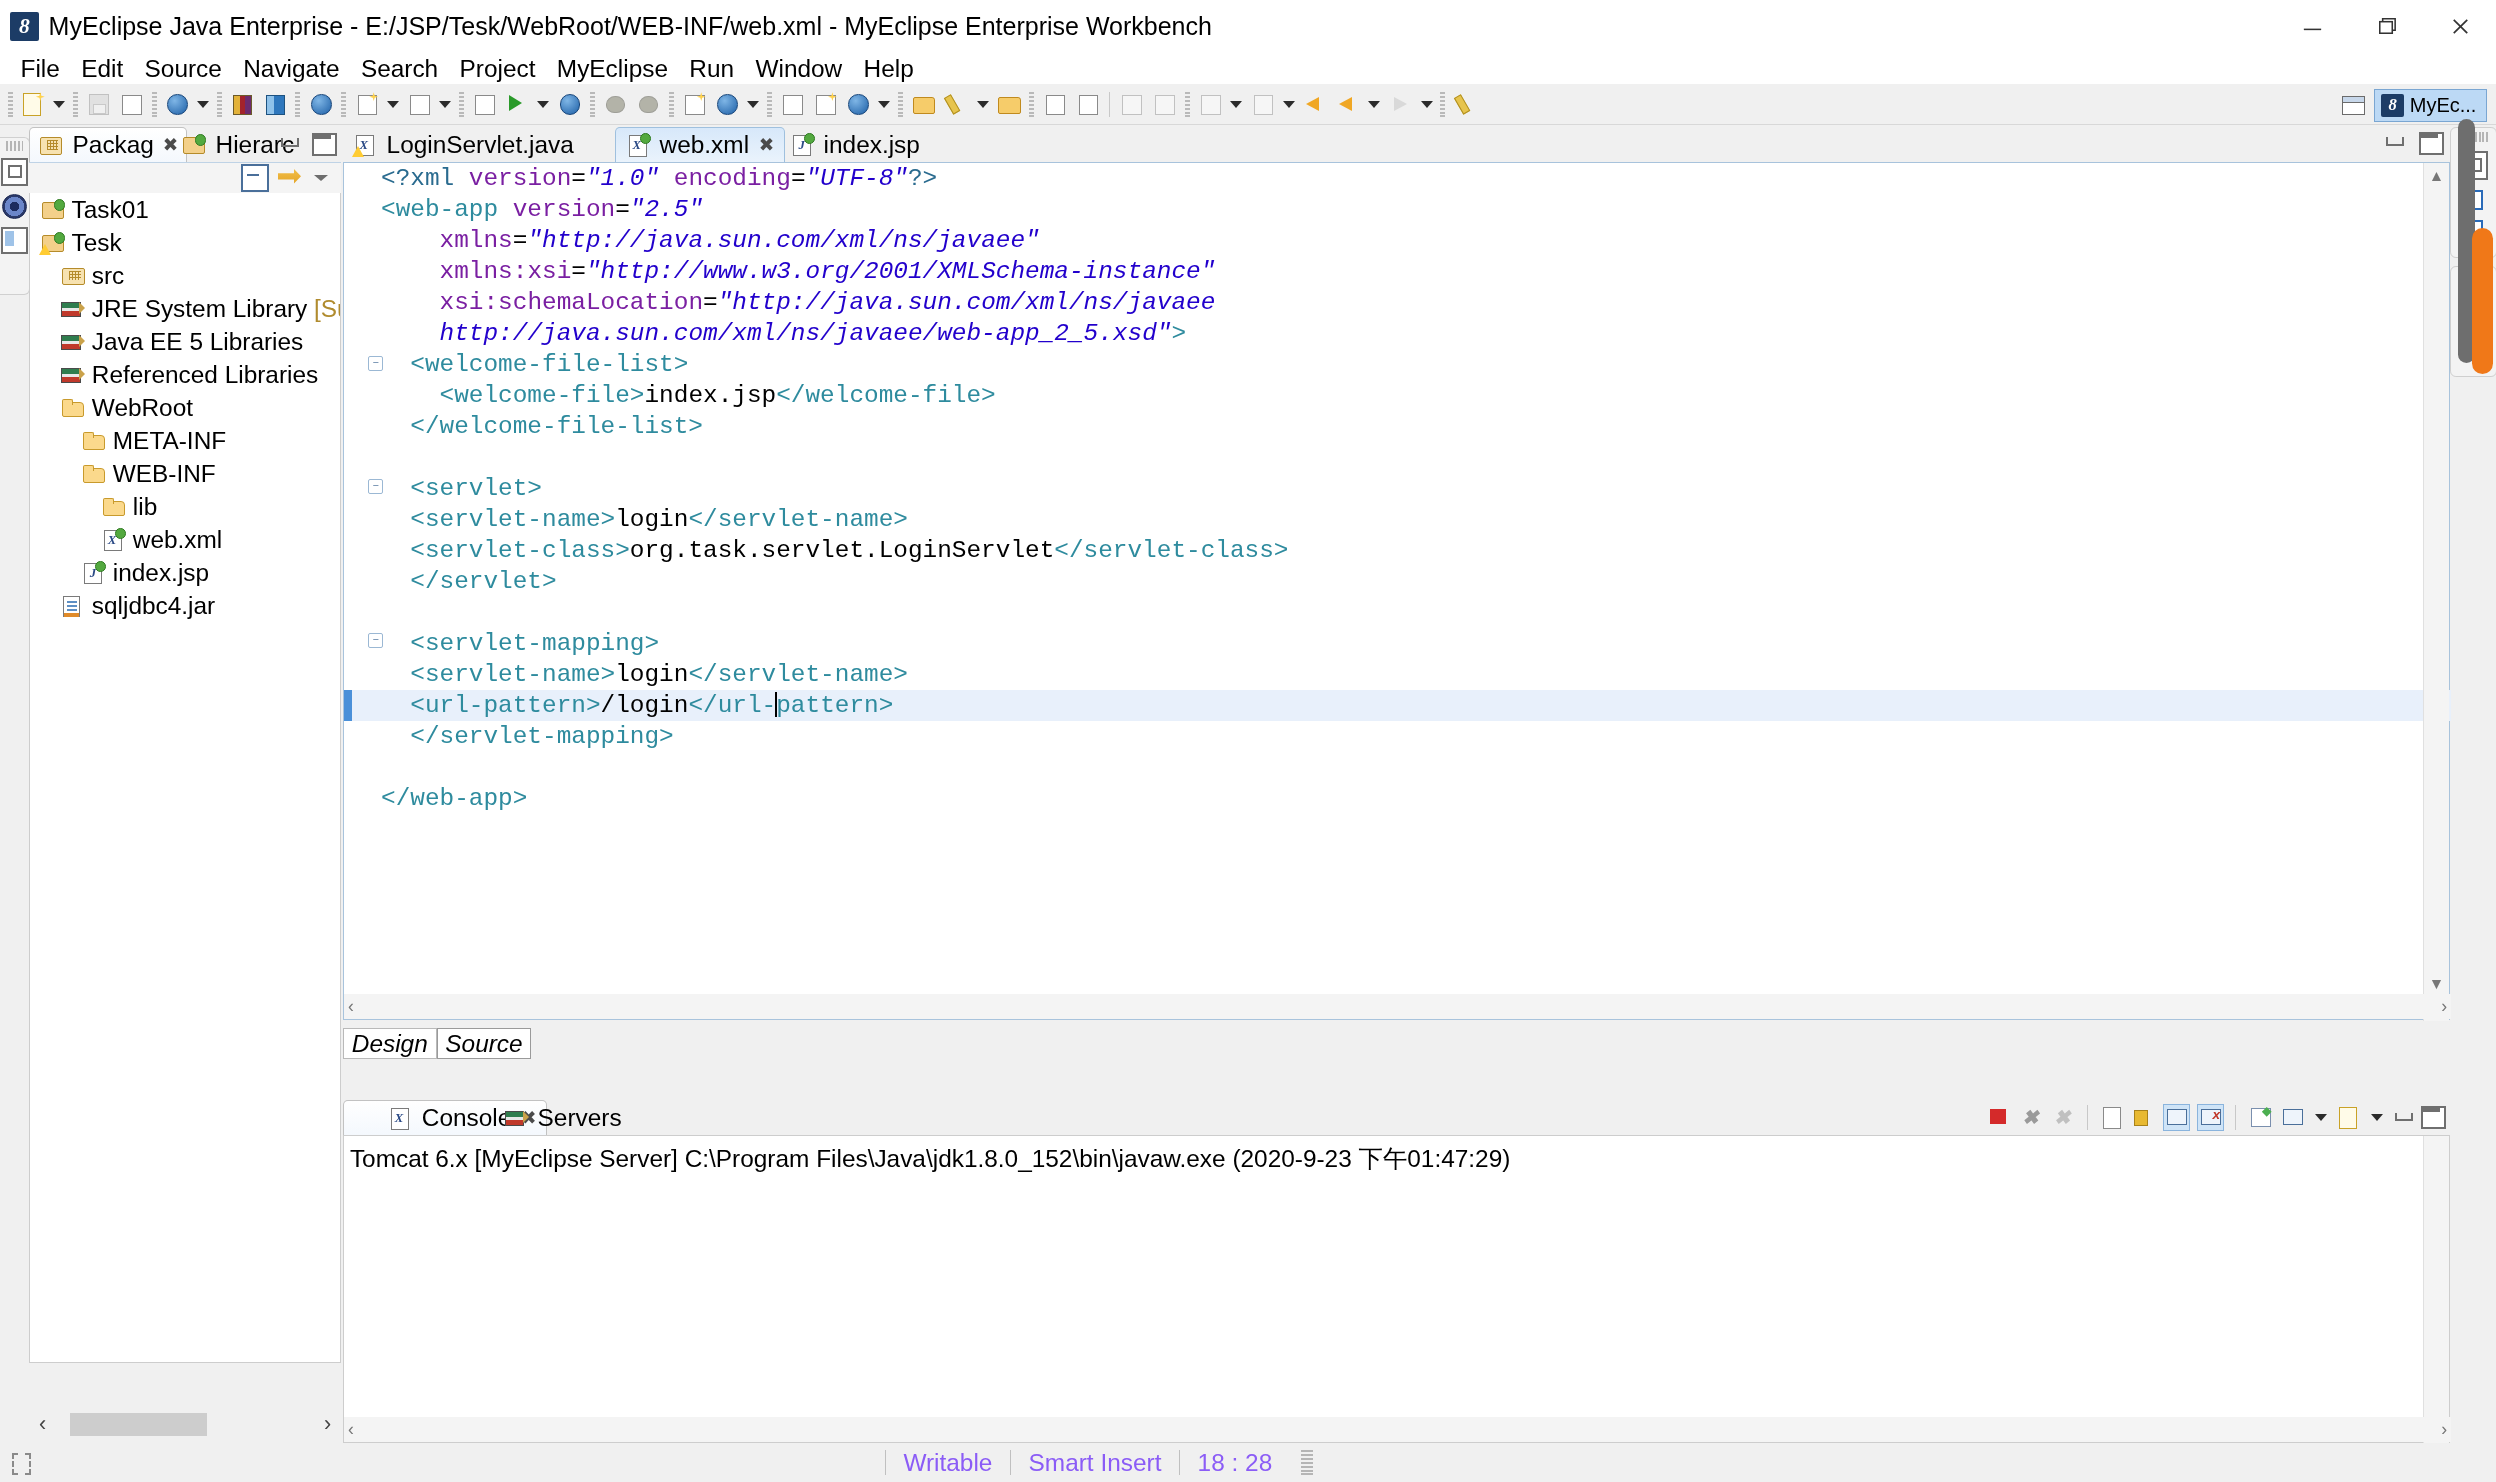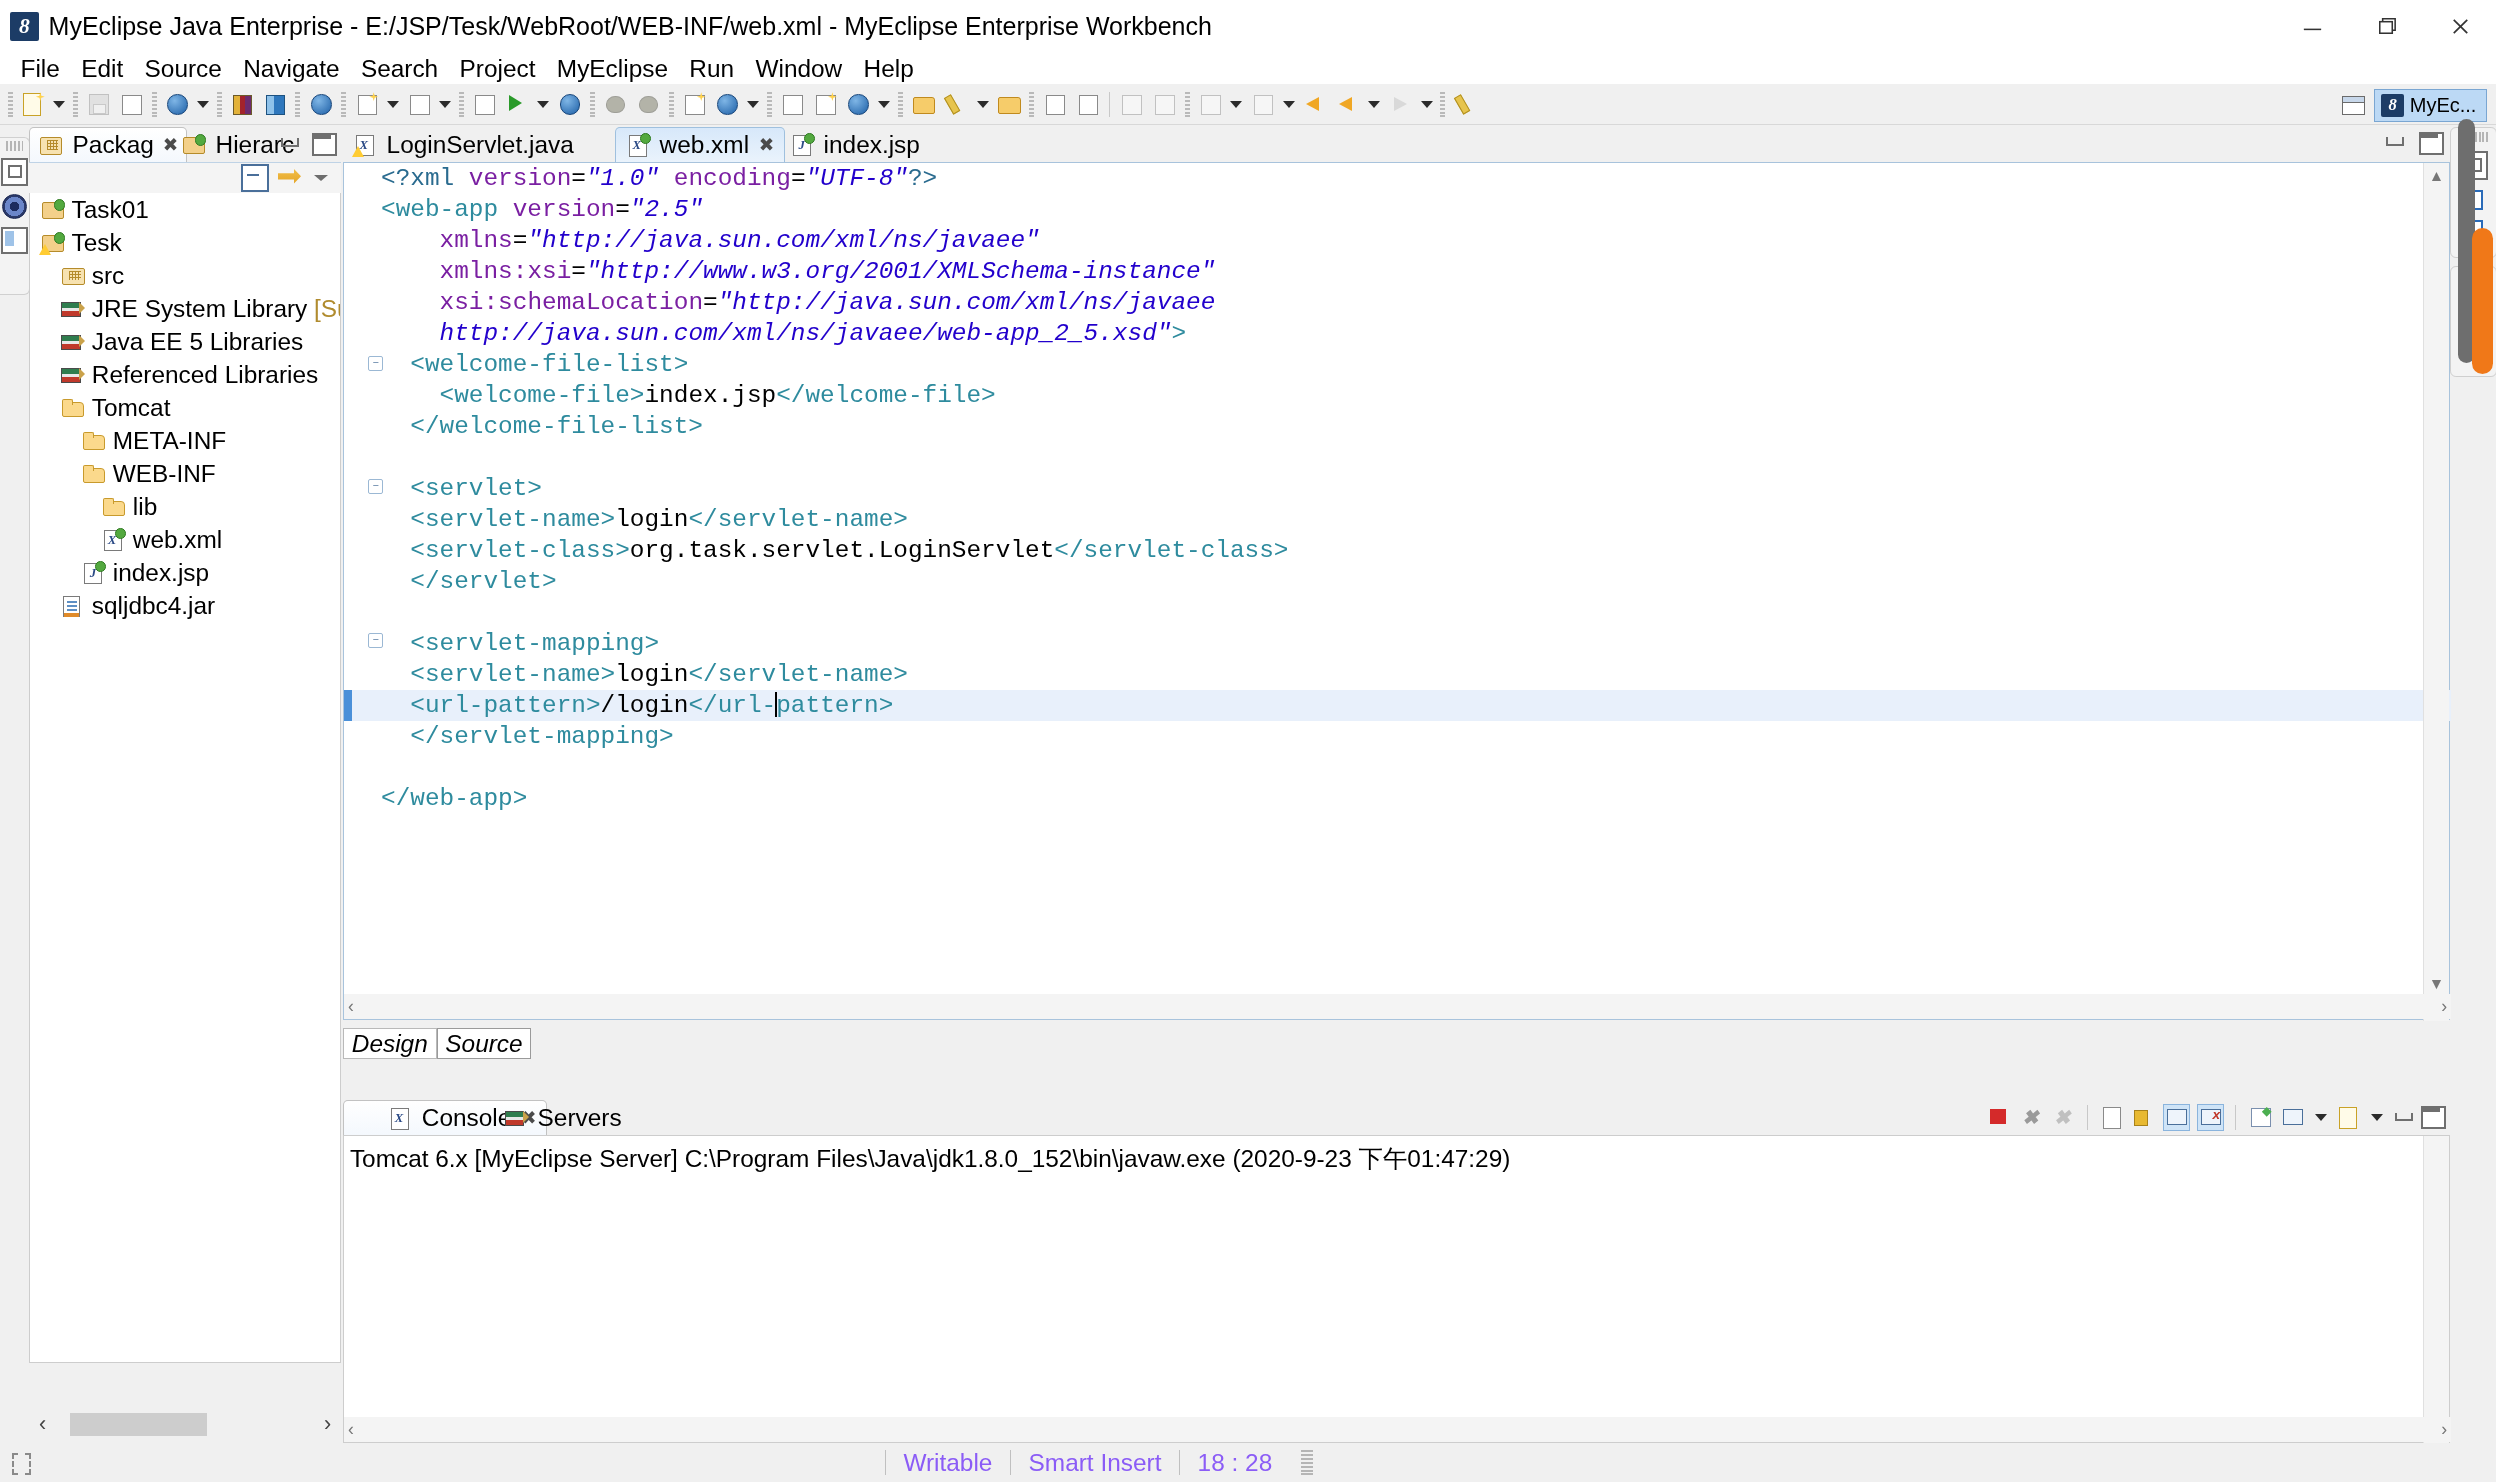--- a/index.html
+++ b/index.html
@@ -506,21 +506,21 @@
         <div class="trow" style="padding-left: 30px;">
           <span class="ticon">
             <i class="i-lib"></i>
           </span>
           <span>Referenced Libraries</span>
         </div>
         <div class="trow" style="padding-left: 30px;">
           <span class="ticon">
             <i class="i-fold"></i>
           </span>
-          <span>Tomcat</span>
+          <span>WebRoot</span>
         </div>
         <div class="trow" style="padding-left: 51px;">
           <span class="ticon">
             <i class="i-fold"></i>
           </span>
           <span>META-INF</span>
         </div>
         <div class="trow" style="padding-left: 51px;">
           <span class="ticon">
             <i class="i-fold"></i>

